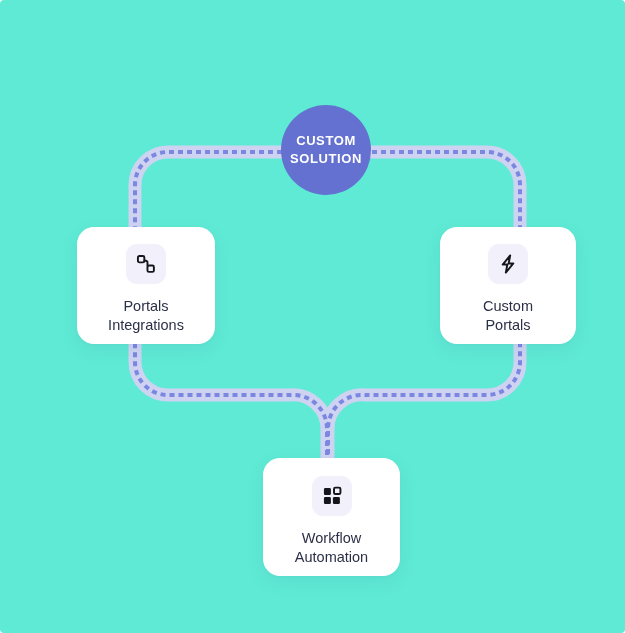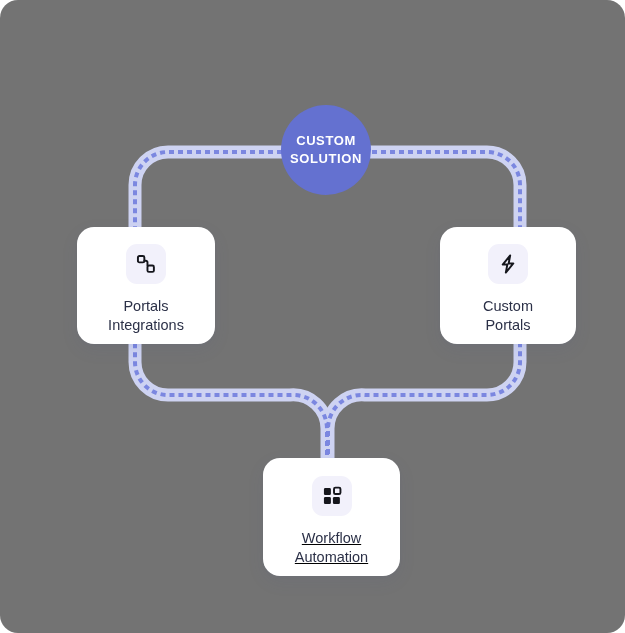--- a/index.html
+++ b/index.html
@@ -11,22 +11,22 @@
     width: 625px;
     height: 633px;
     font-family: "Liberation Sans", sans-serif;
     -webkit-font-smoothing: antialiased;
   }
 
   #canvas {
     position: relative;
     width: 625px;
     height: 633px;
-    background: #737373;
-    border-radius: 18px;
+    background: #5eead4;
+    border-radius: 4px;
     overflow: hidden;
     box-sizing: border-box;
   }
 
   
   #connectors {
     position: absolute;
     left: 0;
     top: 0;
     width: 625px;
@@ -66,21 +66,21 @@
     box-shadow: 0 6px 18px rgba(80, 92, 150, 0.08),
                 0 1px 3px rgba(80, 92, 150, 0.05);
     display: flex;
     flex-direction: column;
     align-items: center;
     z-index: 6;
     box-sizing: border-box;
   }
   .card-left   { left: 77px;  top: 227px; width: 138px; height: 117px; padding-top: 17px; }
   .card-right  { left: 440px; top: 227px; width: 136px; height: 117px; padding-top: 17px; }
-  .card-bottom { left: 263px; top: 458px; width: 137px; height: 118px; padding-top: 18px; text-decoration: underline; }
+  .card-bottom { left: 263px; top: 458px; width: 137px; height: 118px; padding-top: 18px; }
 
   .icon-tile {
     width: 40px;
     height: 40px;
     border-radius: 11px;
     background: #f2f1fb;
     display: flex;
     align-items: center;
     justify-content: center;
   }

